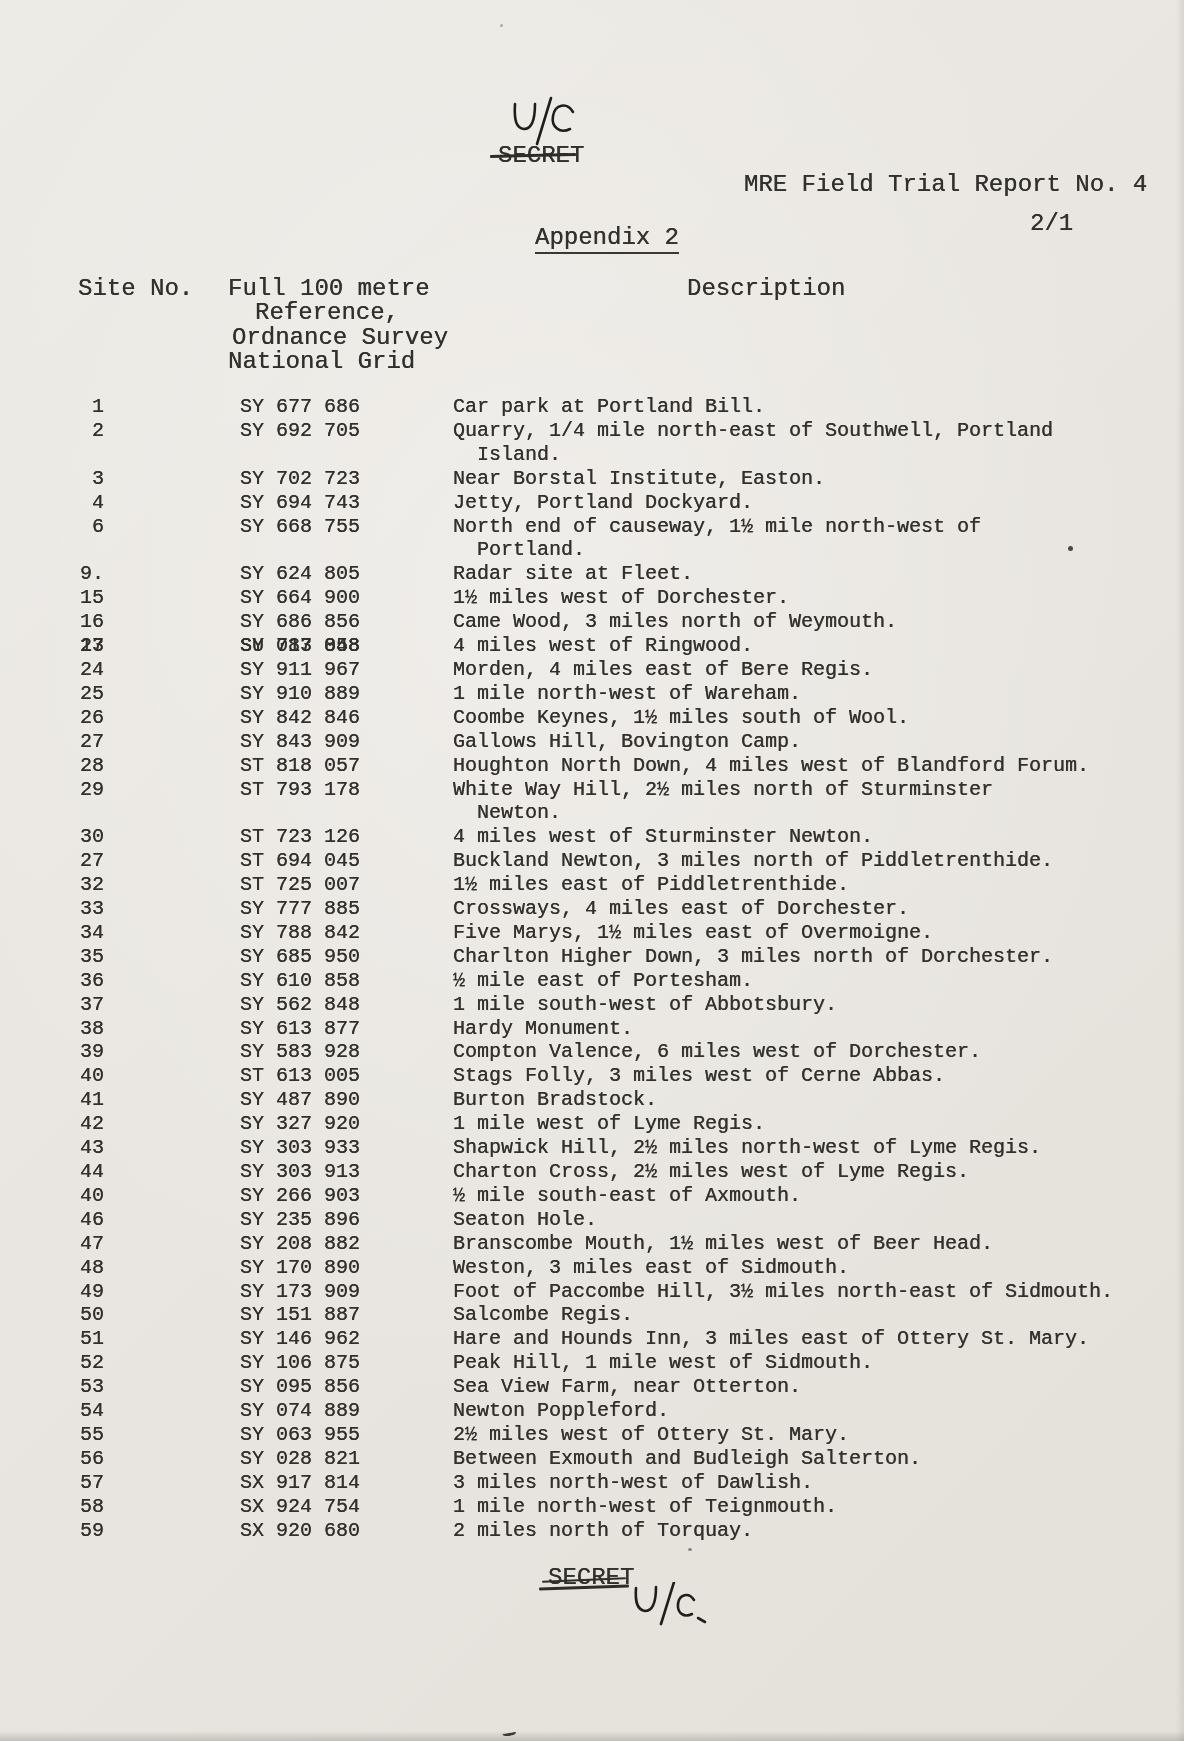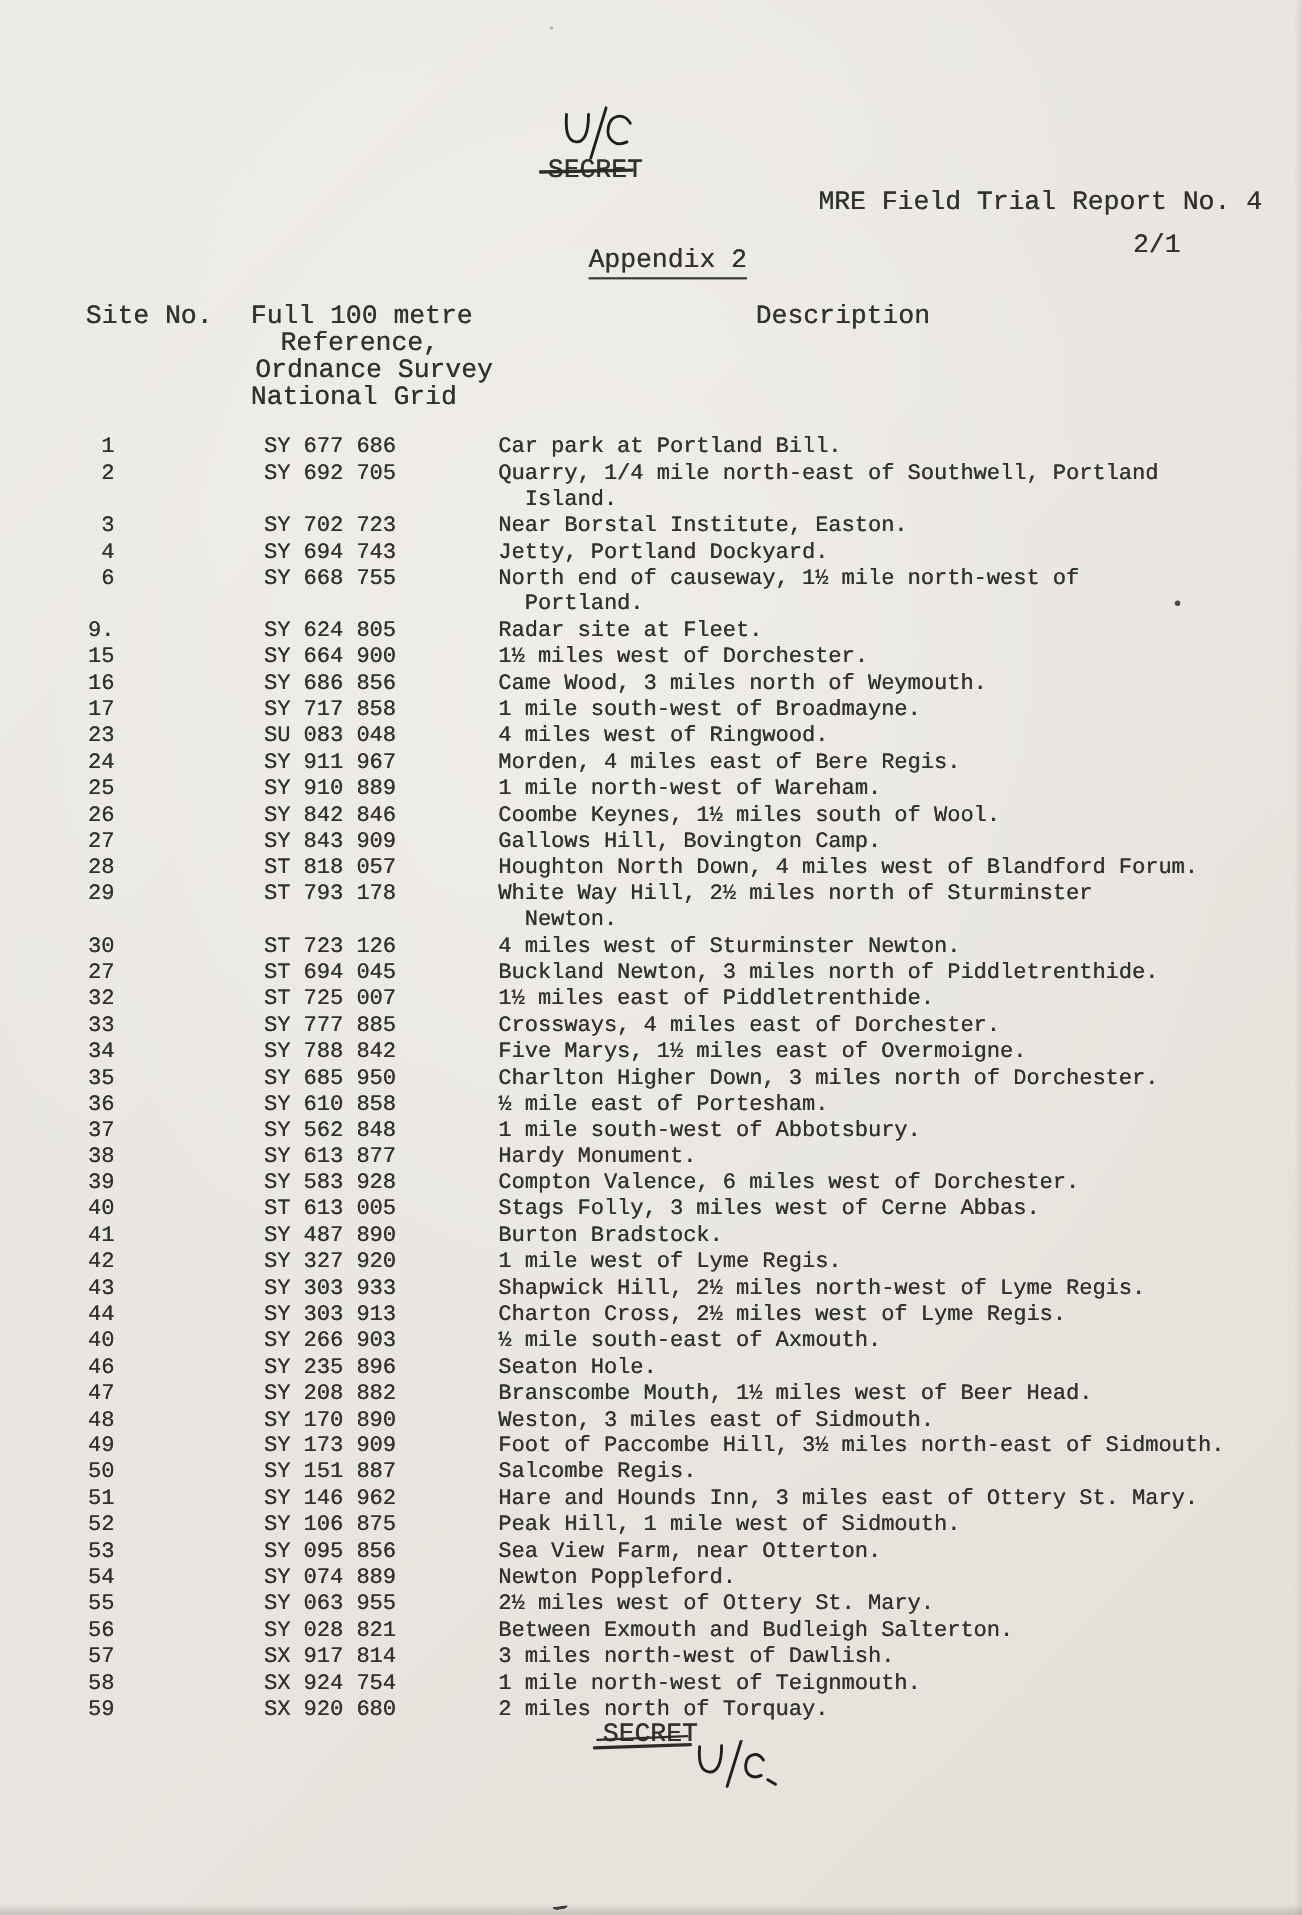--- a/index.html
+++ b/index.html
@@ -122,23 +122,20 @@
       <div class="row">
         <span class="site">16</span>
         <span class="ref">SY 686 856</span>
         <div class="desc">
           <div class="line">Came Wood, 3 miles north of Weymouth.</div>
         </div>
       </div>
       <div class="row">
         <span class="site">17</span>
         <span class="ref">SY 717 858</span>
-        <div class="desc">
-          <div class="line">1 mile south-west of Broadmayne.</div>
-        </div>
       </div>
       <div class="row">
         <span class="site">23</span>
         <span class="ref">SU 083 048</span>
         <div class="desc">
           <div class="line">4 miles west of Ringwood.</div>
         </div>
       </div>
       <div class="row">
         <span class="site">24</span>

